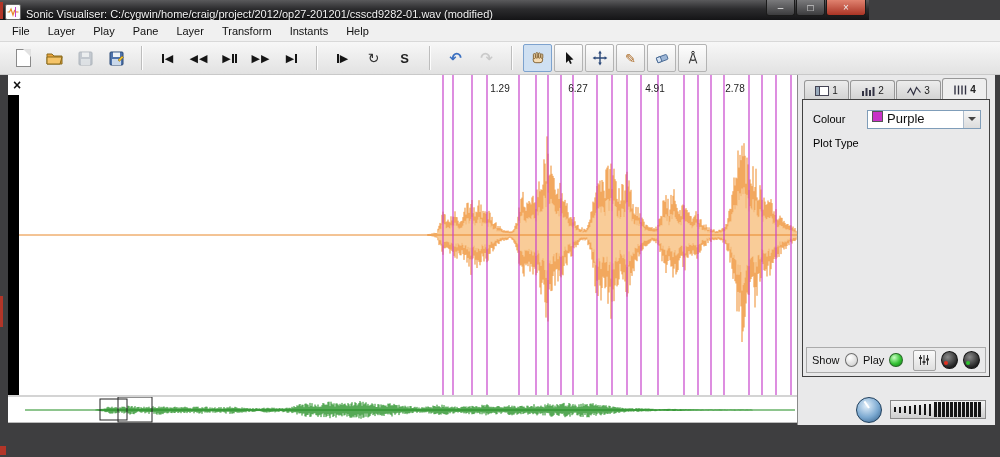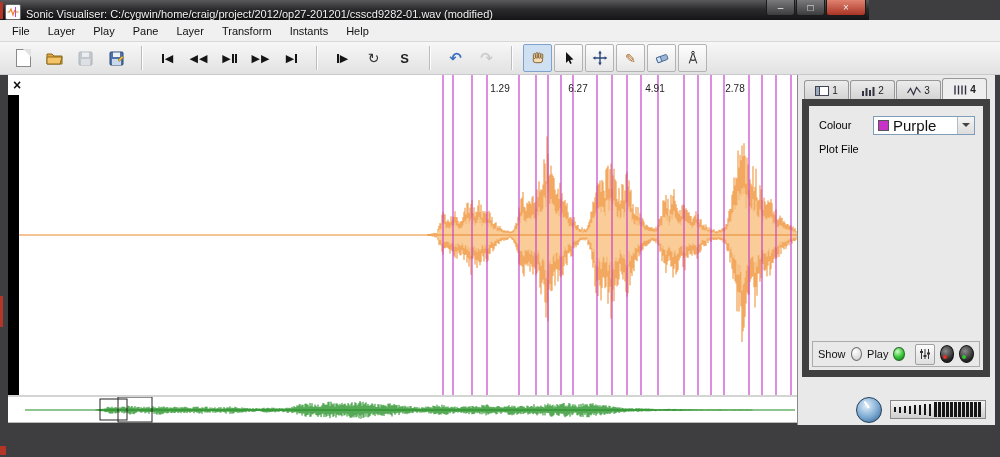--- a/index.html
+++ b/index.html
@@ -59,25 +59,25 @@
   #ov-svg{position:absolute;left:17px;top:0;width:770px;height:26px}
 
   
   .right-panel{position:absolute;left:797px;top:75px;width:198px;height:350px;background:#e9e9ea;
     border-left:1px solid #8a8a8a;box-sizing:border-box}
   .tabs-row{position:absolute;left:6px;top:4px;height:21px;display:flex;align-items:flex-end}
   .tab{width:43px;height:19px;margin-right:1px;display:flex;align-items:center;justify-content:center;gap:3px;
     border:1px solid #979797;border-bottom:none;border-radius:3px 3px 0 0;
     background:linear-gradient(#ececec,#d2d2d2);font-size:10px;color:#222}
   .tab.selected{height:21px;background:#eeeeee;font-weight:bold}
-  .tab-page{position:absolute;left:4px;top:24px;width:188px;height:278px;border:7px solid #404040;background:#e9e9ea;box-sizing:border-box}
+  .tab-page{position:absolute;left:4px;top:24px;width:188px;height:278px;border:1px solid #404040;background:#e9e9ea;box-sizing:border-box}
   .prop-row{position:absolute;left:10px;right:8px;height:20px;display:flex;align-items:center}
   .prop-label{width:54px;font-size:11px;color:#000}
-  .combo{flex:1;height:19px;border:1px solid #7f9db9;background:#fff;display:flex;align-items:center;
-    padding-left:4px;box-sizing:border-box;position:relative;font-size:15px}
+  .combo{flex:1;height:19px;border:1px solid #7f9db9;background:#fff;display:flex;
+    padding-left:4px;box-sizing:border-box;position:relative;font-size:13px}
   .combo .swatch{width:9px;height:9px;border:1px solid #555;margin-right:4px}
   .combo .dd{position:absolute;right:0;top:0;bottom:0;width:16px;border-left:1px solid #aebccb;
     background:linear-gradient(#f5f5f5,#dcdcdc);display:flex;align-items:center;justify-content:center}
   .combo .dd::after{content:"";border:4px solid transparent;border-top-color:#444;margin-top:4px}
   .bottom-box{position:absolute;left:3px;right:3px;bottom:3px;height:25px;border:1px solid #ababab;
     display:flex;align-items:center;padding:12px 5px;gap:5px;box-sizing:border-box;background:#e9e9ea}
   .radio{width:12px;height:12px;border-radius:50%;border:1px solid #6f6f6f;
     background:radial-gradient(circle at 35% 30%,#ffffff,#c9c9c9)}
   .led{width:12px;height:12px;border-radius:50%;border:1px solid #2a6a2a;
     background:radial-gradient(circle at 35% 30%,#c9ffc2,#35c335 55%,#0d7a12)}
@@ -336,21 +336,21 @@
   <div class="tab-page">
     <div class="prop-row" style="top:9px">
       <span class="prop-label">Colour</span>
       <div class="combo">
         <span class="swatch" style="background: rgb(200, 50, 200);"></span>
         <span>Purple</span>
         <span class="dd"></span>
       </div>
     </div>
     <div class="prop-row" style="top:33px">
-      <span class="prop-label">Plot File</span>
+      <span class="prop-label">Plot Type</span>
     </div>
 
     <div class="bottom-box">
       <span>Show</span>
       <span class="radio"></span>
       <span>Play</span>
       <span class="led"></span>
       <span class="spacer"></span>
       <div class="param-btn">
         <svg width="12" height="12" viewBox="0 0 12 12">

